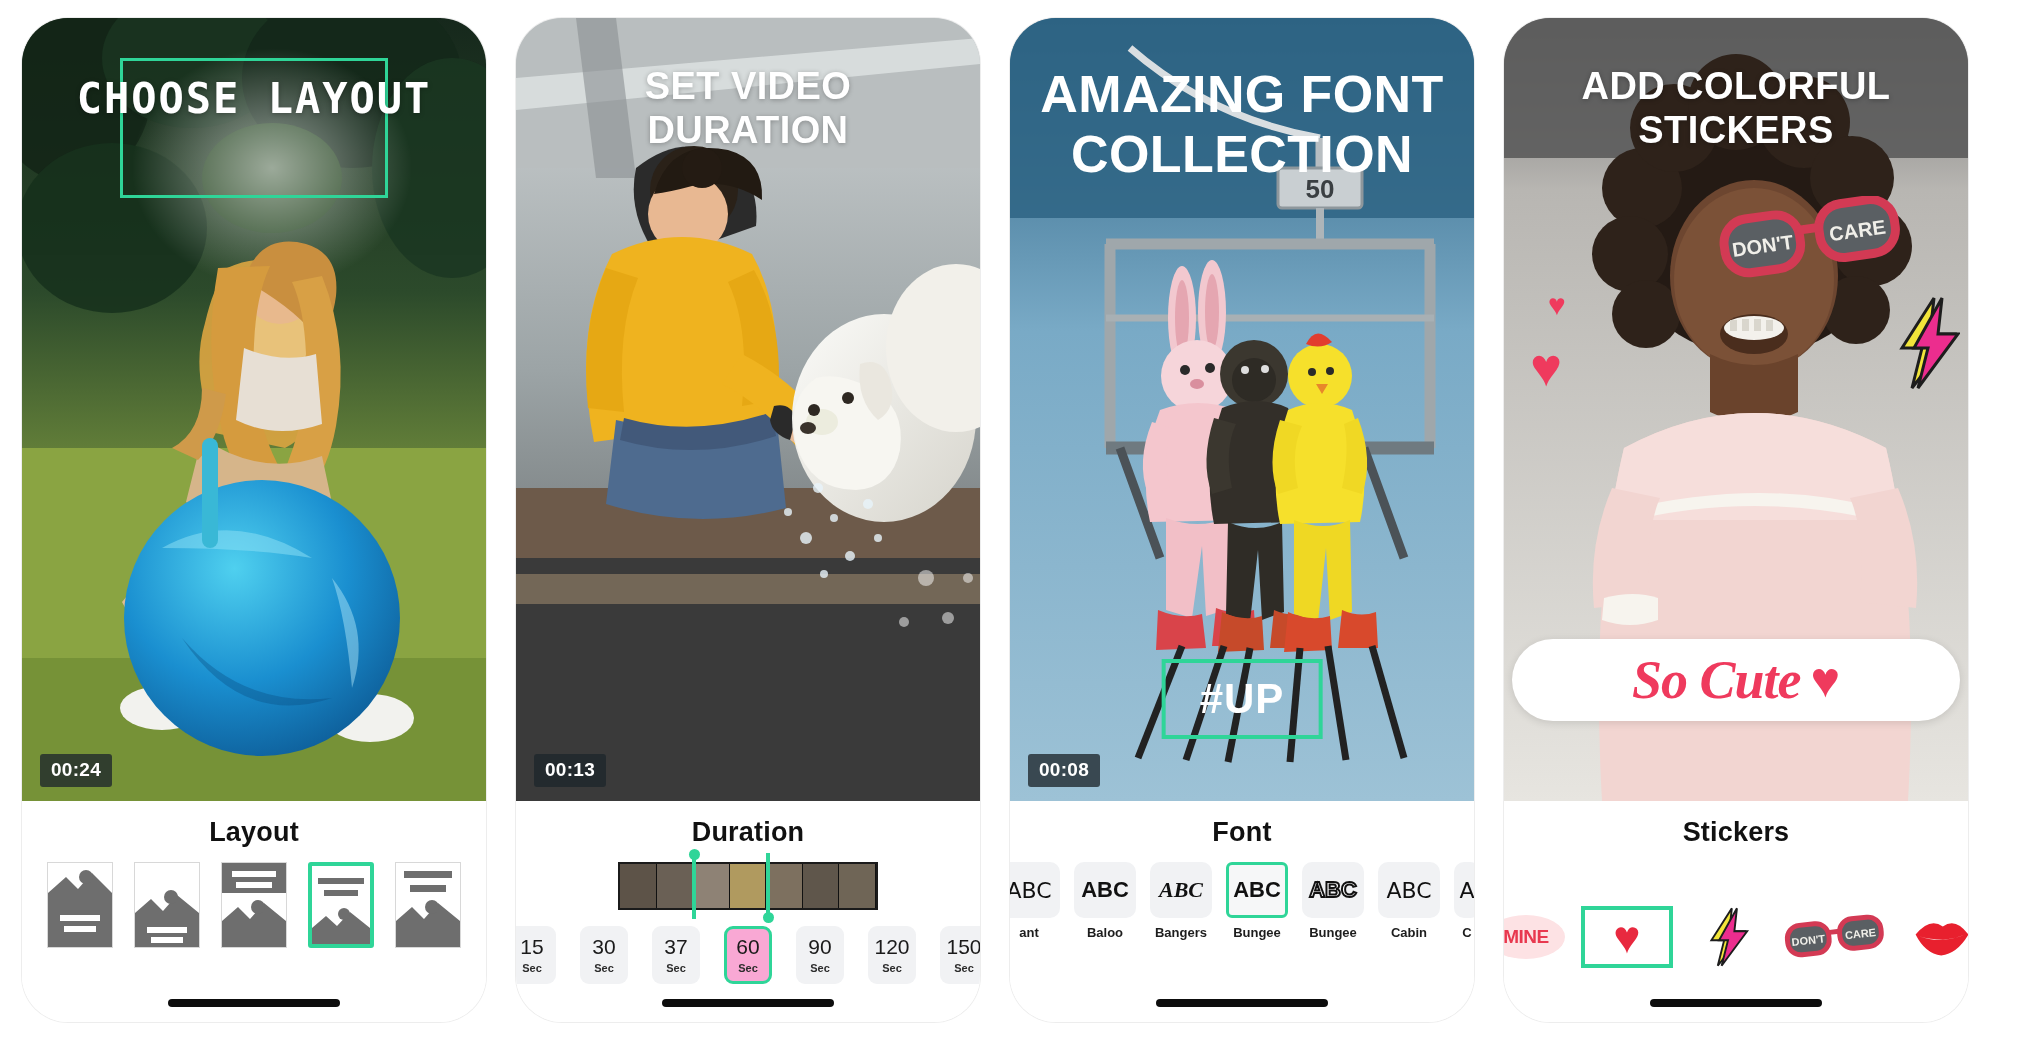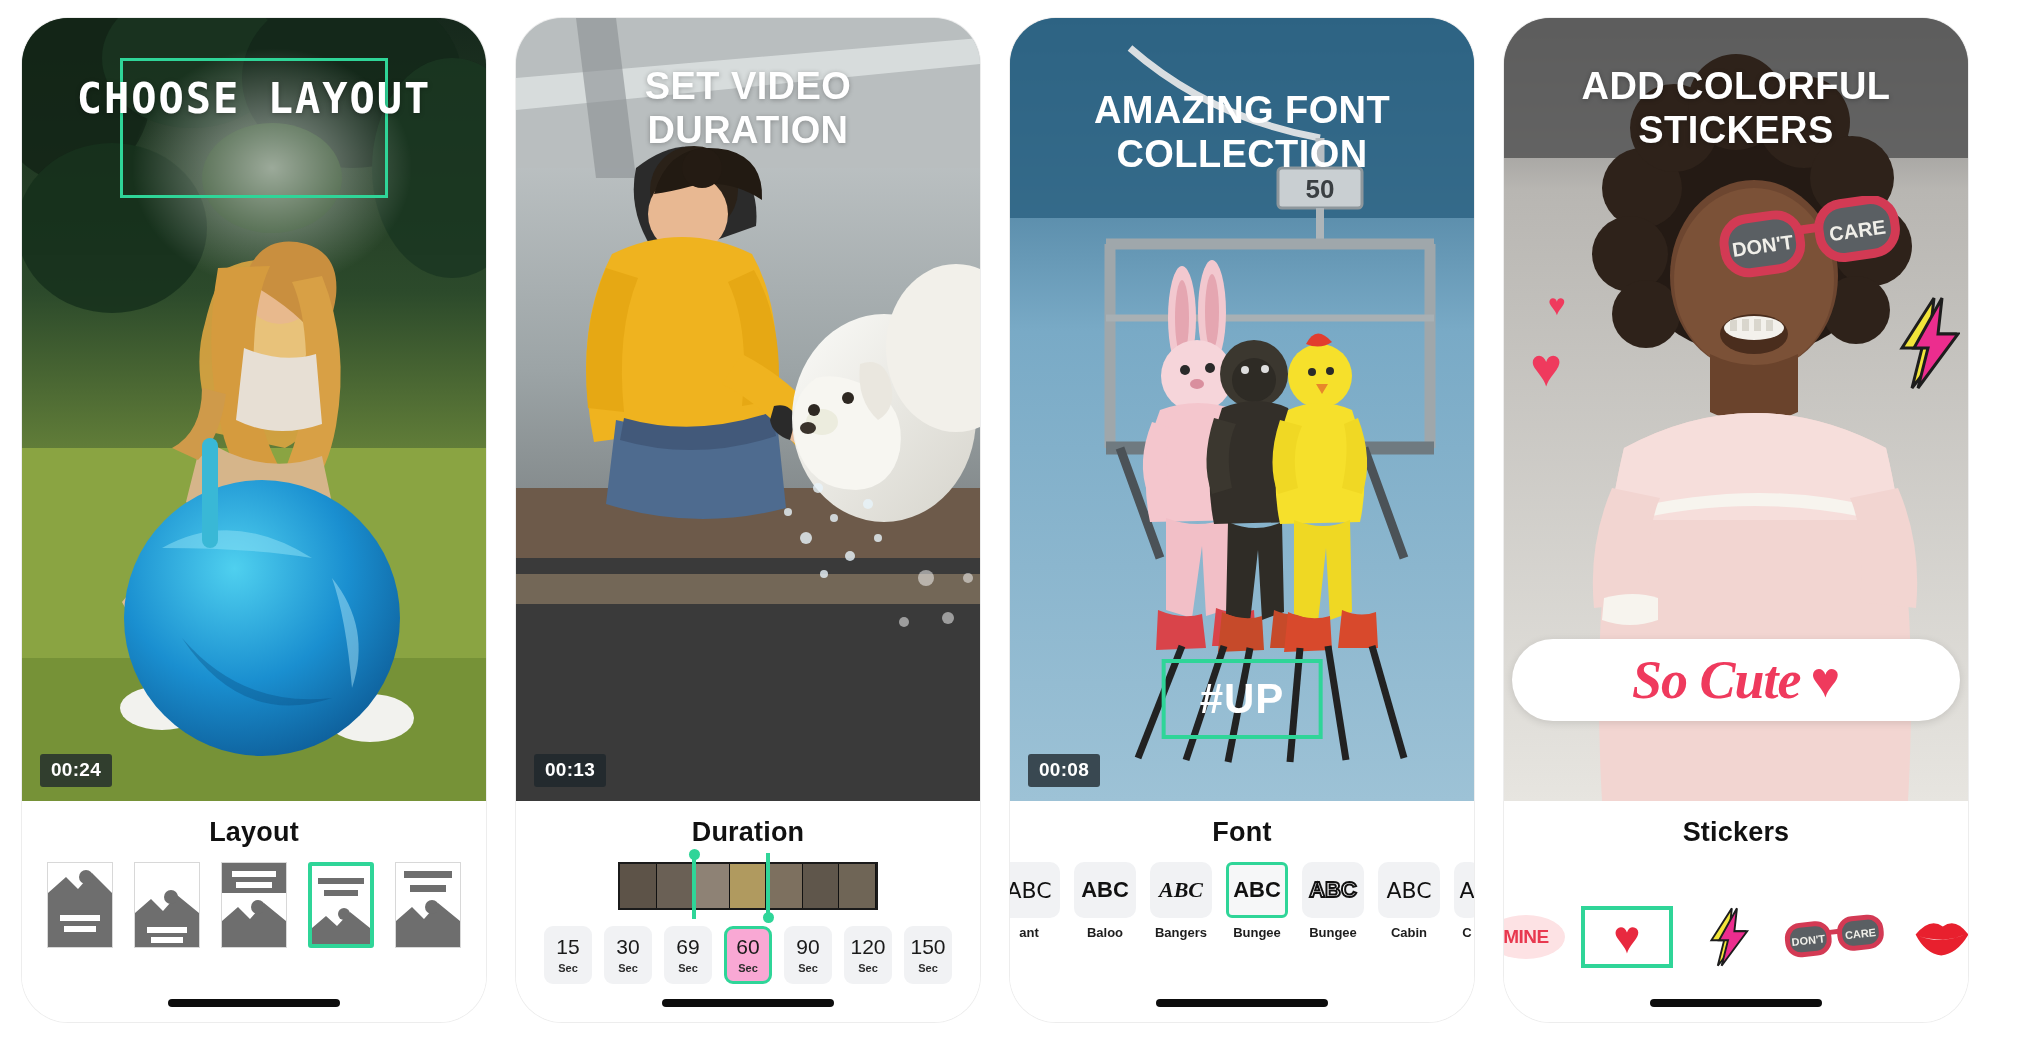--- a/index.html
+++ b/index.html
@@ -147,21 +147,21 @@
     background: #2fd598;
     left: -3.5px;
   }
   .handle.a::before { top: -4px; }
   .handle.a::after  { display: none; }
   .handle.b::before { display: none; }
   .handle.b::after  { bottom: -4px; }
 
   .dur-strip {
     display: flex;
-    gap: 12px;
+    gap: 24px;
     align-items: center;
     padding: 0 10px;
   }
   .dur-chip {
     width: 48px; height: 58px;
     background: #f1f2f4;
     border-radius: 9px;
     display: flex; flex-direction: column;
     align-items: center; justify-content: center;
     flex: 0 0 48px;
@@ -458,21 +458,21 @@
       <div class="dur-strip">
         <div class="dur-chip">
           <span class="dur-num">15</span>
           <span class="dur-unit">Sec</span>
         </div>
         <div class="dur-chip">
           <span class="dur-num">30</span>
           <span class="dur-unit">Sec</span>
         </div>
         <div class="dur-chip">
-          <span class="dur-num">69</span>
+          <span class="dur-num">37</span>
           <span class="dur-unit">Sec</span>
         </div>
         <div class="dur-chip sel">
           <span class="dur-num">60</span>
           <span class="dur-unit">Sec</span>
         </div>
         <div class="dur-chip">
           <span class="dur-num">90</span>
           <span class="dur-unit">Sec</span>
         </div>
@@ -556,21 +556,21 @@
             <path d="M172 628 L128 740"></path>
               <path d="M214 628 L176 742"></path>
             <path d="M240 630 L218 744"></path>
               <path d="M290 630 L280 744"></path>
             <path d="M318 628 L336 742"></path>
               <path d="M362 628 L394 740"></path>
           </g>
         </svg>
       </div>
 
-      <div class="headline dark-bg" style="font-size:38px; padding-top:46px;margin-top:24px;">AMAZING FONT COLLECTION</div>
+      <div class="headline dark-bg" style="font-size:52px; padding-top:46px;">AMAZING FONT COLLECTION</div>
 
       <div class="up-box">
         <span class="up-text">#UP</span>
       </div>
 
       <div class="timestamp">00:08</div>
     </div>
 
     <div class="panel">
       <div class="panel-title">Font</div>

